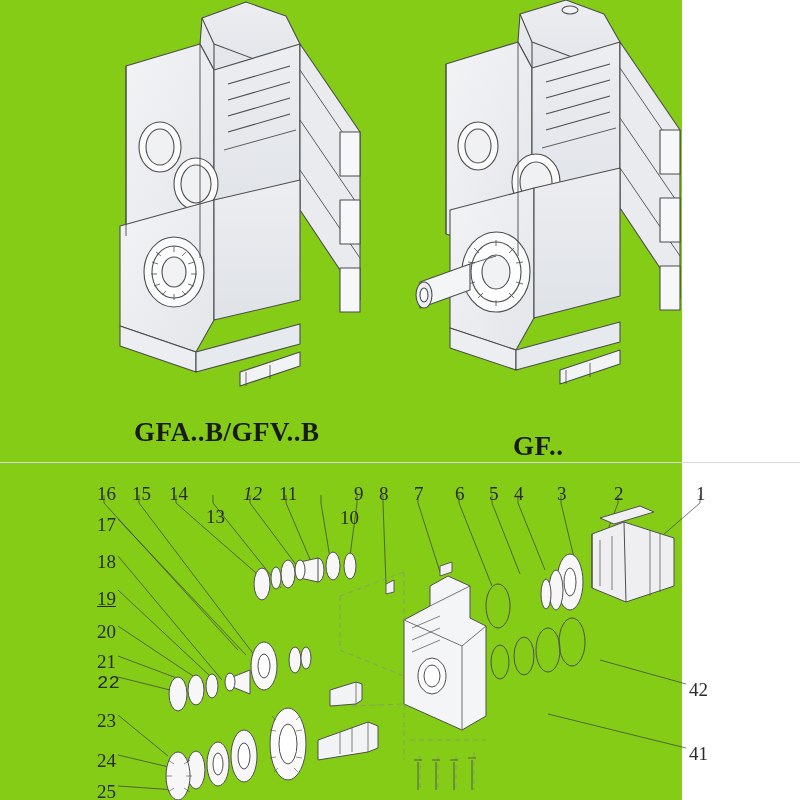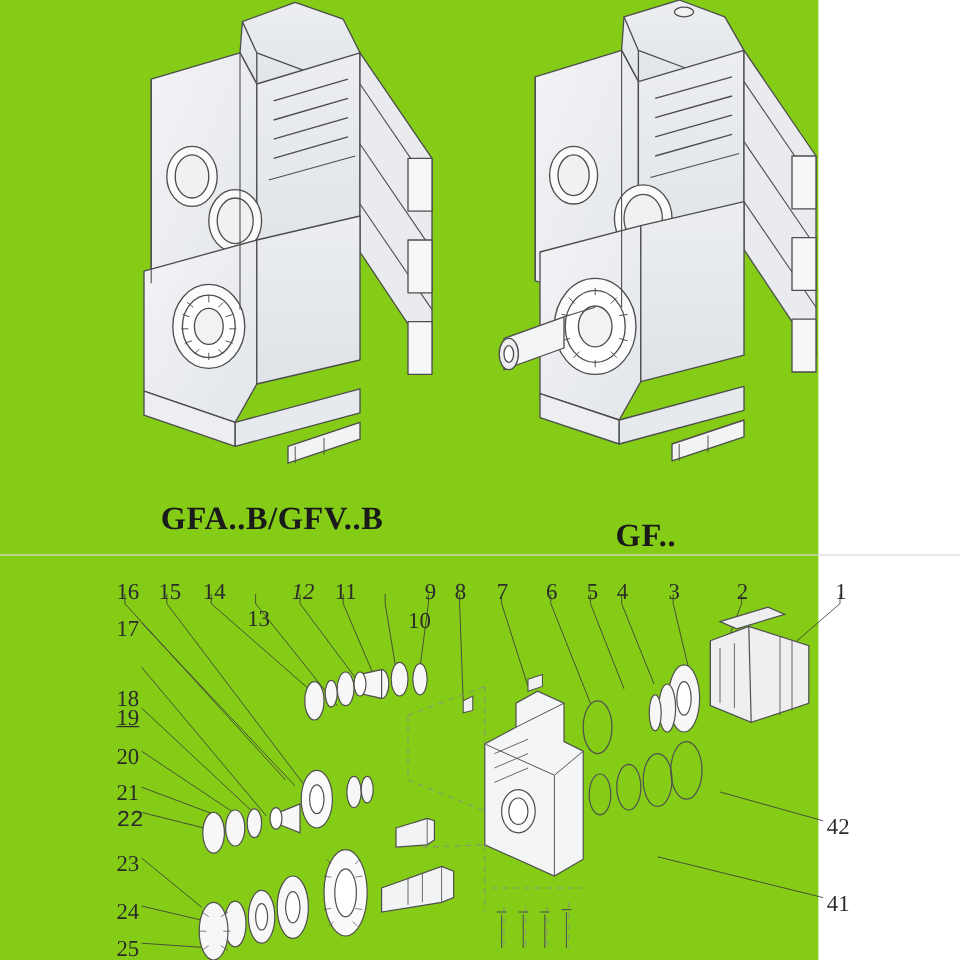--- a/index.html
+++ b/index.html
@@ -390,21 +390,21 @@
   <div class="num" style="left:379px; top:483px;">8</div>
   <div class="num" style="left:414px; top:483px;">7</div>
   <div class="num" style="left:455px; top:483px;">6</div>
   <div class="num" style="left:489px; top:483px;">5</div>
   <div class="num" style="left:514px; top:483px;">4</div>
   <div class="num" style="left:557px; top:483px;">3</div>
   <div class="num" style="left:614px; top:483px;">2</div>
   <div class="num" style="left:696px; top:483px;">1</div>
 
   <div class="num" style="left:97px; top:514px;">17</div>
-  <div class="num" style="left:97px; top:572px;">18</div>
+  <div class="num" style="left:97px; top:551px;">18</div>
   <div class="num" style="left:97px; top:588px;text-decoration:underline;">19</div>
   <div class="num" style="left:97px; top:621px;text-align:right;">20</div>
   <div class="num" style="left:97px; top:651px;">21</div>
   <div class="num" style="left:97px; top:672px;font-family:Liberation Mono, monospace;">22</div>
   <div class="num" style="left:97px; top:710px;">23</div>
   <div class="num" style="left:97px; top:750px;">24</div>
   <div class="num" style="left:97px; top:781px;">25</div>
 
   <div class="num" style="left:689px; top:679px;">42</div>
   <div class="num" style="left:689px; top:743px;">41</div>

